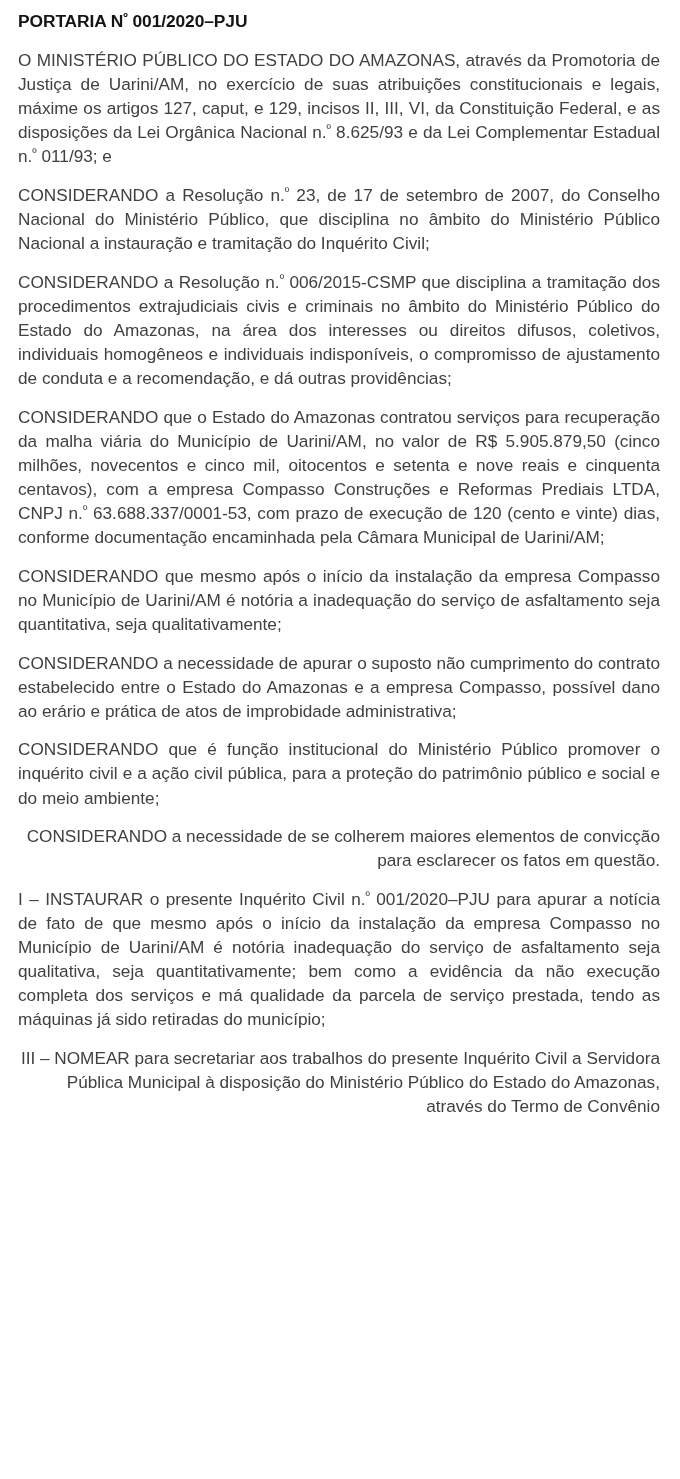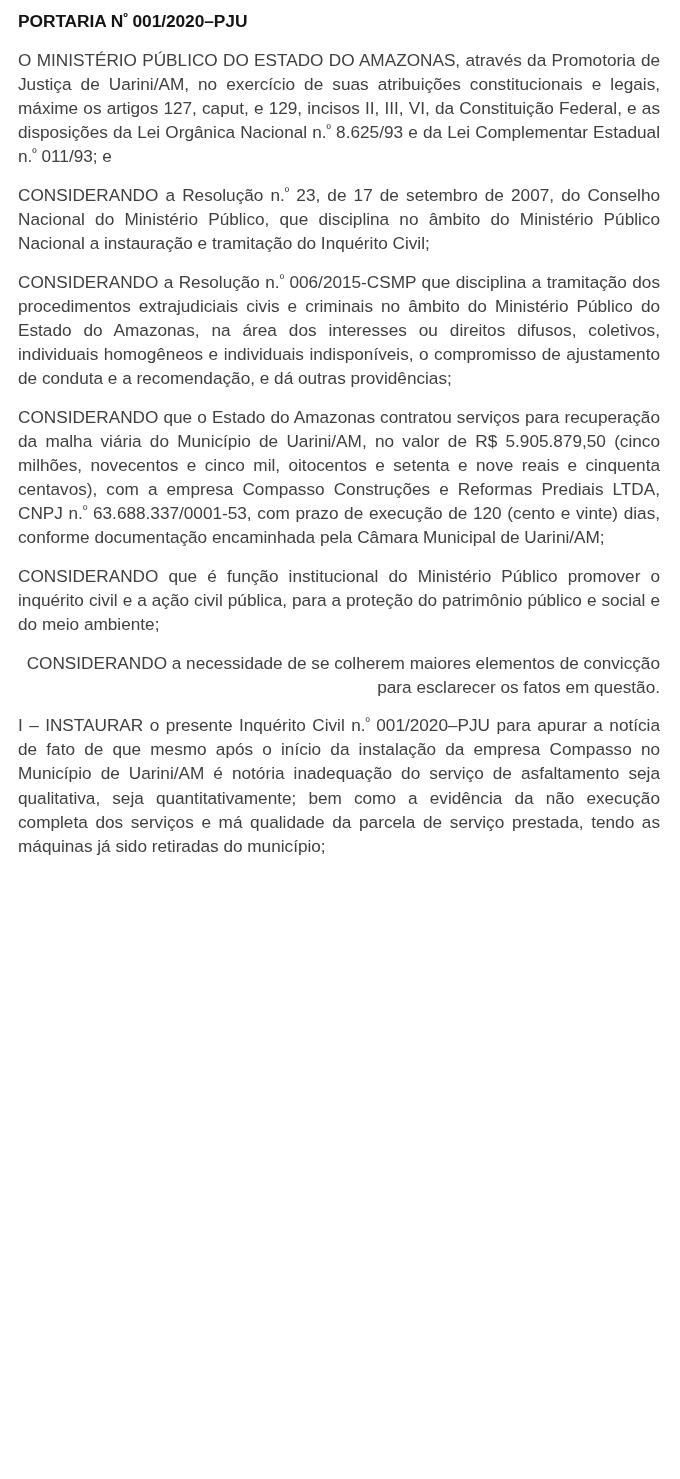--- a/index.html
+++ b/index.html
@@ -72,25 +72,28 @@
   <h1 class="doc-title"><span>PORTARIA N</span><span class="ord">º</span><span> 001/2020–PJU</span></h1>
 
   <p class="para"><span>O MINISTÉRIO PÚBLICO DO ESTADO DO AMAZONAS, através da Promotoria de Justiça de Uarini/AM, no exercício de suas atribuições constitucionais e legais, máxime os artigos 127, caput, e 129, incisos II, III, VI, da Constituição Federal, e as disposições da Lei Orgânica Nacional n.</span><span class="ord">º</span><span> 8.625/93 e da Lei Complementar Estadual n.</span><span class="ord">º</span><span> 011/93; e</span></p>
 
   <p class="para"><span>CONSIDERANDO a Resolução n.</span><span class="ord">º</span><span> 23, de 17 de setembro de 2007, do Conselho Nacional do Ministério Público, que disciplina no âmbito do Ministério Público Nacional a instauração e tramitação do Inquérito Civil;</span></p>
 
   <p class="para"><span>CONSIDERANDO a Resolução n.</span><span class="ord">º</span><span> 006/2015-CSMP que disciplina a tramitação dos procedimentos extrajudiciais civis e criminais no âmbito do Ministério Público do Estado do Amazonas, na área dos interesses ou direitos difusos, coletivos, individuais homogêneos e individuais indisponíveis, o compromisso de ajustamento de conduta e a recomendação, e dá outras providências;</span></p>
 
   <p class="para"><span>CONSIDERANDO que o Estado do Amazonas contratou serviços para recuperação da malha viária do Município de Uarini/AM, no valor de R$ 5.905.879,50 (cinco milhões, novecentos e cinco mil, oitocentos e setenta e nove reais e cinquenta centavos), com a empresa Compasso Construções e Reformas Prediais LTDA, CNPJ n.</span><span class="ord">º</span><span> 63.688.337/0001-53, com prazo de execução de 120 (cento e vinte) dias, conforme documentação encaminhada pela Câmara Municipal de Uarini/AM;</span></p>
 
+  <p class="para">CONSIDERANDO que mesmo após o início da instalação da empresa Compasso no Município de Uarini/AM é notória a inadequação do serviço de asfaltamento seja quantitativa, seja qualitativamente;</p>
 
 
+  <p class="para">CONSIDERANDO a necessidade de apurar o suposto não cumprimento do contrato estabelecido entre o Estado do Amazonas e a empresa Compasso, possível dano ao erário e prática de atos de improbidade administrativa;</p>
 
   <p class="para">CONSIDERANDO que é função institucional do Ministério Público promover o inquérito civil e a ação civil pública, para a proteção do patrimônio público e social e do meio ambiente;</p>
 
   <p class="para nowrap-tail">CONSIDERANDO a necessidade de se colherem maiores elementos de convicção para esclarecer os fatos em questão.</p>
 
 
   <p class="para"><span>I – INSTAURAR o presente Inquérito Civil n.</span><span class="ord">º</span><span> 001/2020–PJU para apurar a notícia de fato de que mesmo após o início da instalação da empresa Compasso no Município de Uarini/AM é notória inadequação do serviço de asfaltamento seja qualitativa, seja quantitativamente; bem como a evidência da não execução completa dos serviços e má qualidade da parcela de serviço prestada, tendo as máquinas já sido retiradas do município;</span></p>
 
 
+  <p class="para nowrap-tail">III – NOMEAR para secretariar aos trabalhos do presente Inquérito Civil a Servidora Pública Municipal à disposição do Ministério Público do Estado do Amazonas, através do Termo de Convênio</p>
 
 </div>
 
 </body></html>

